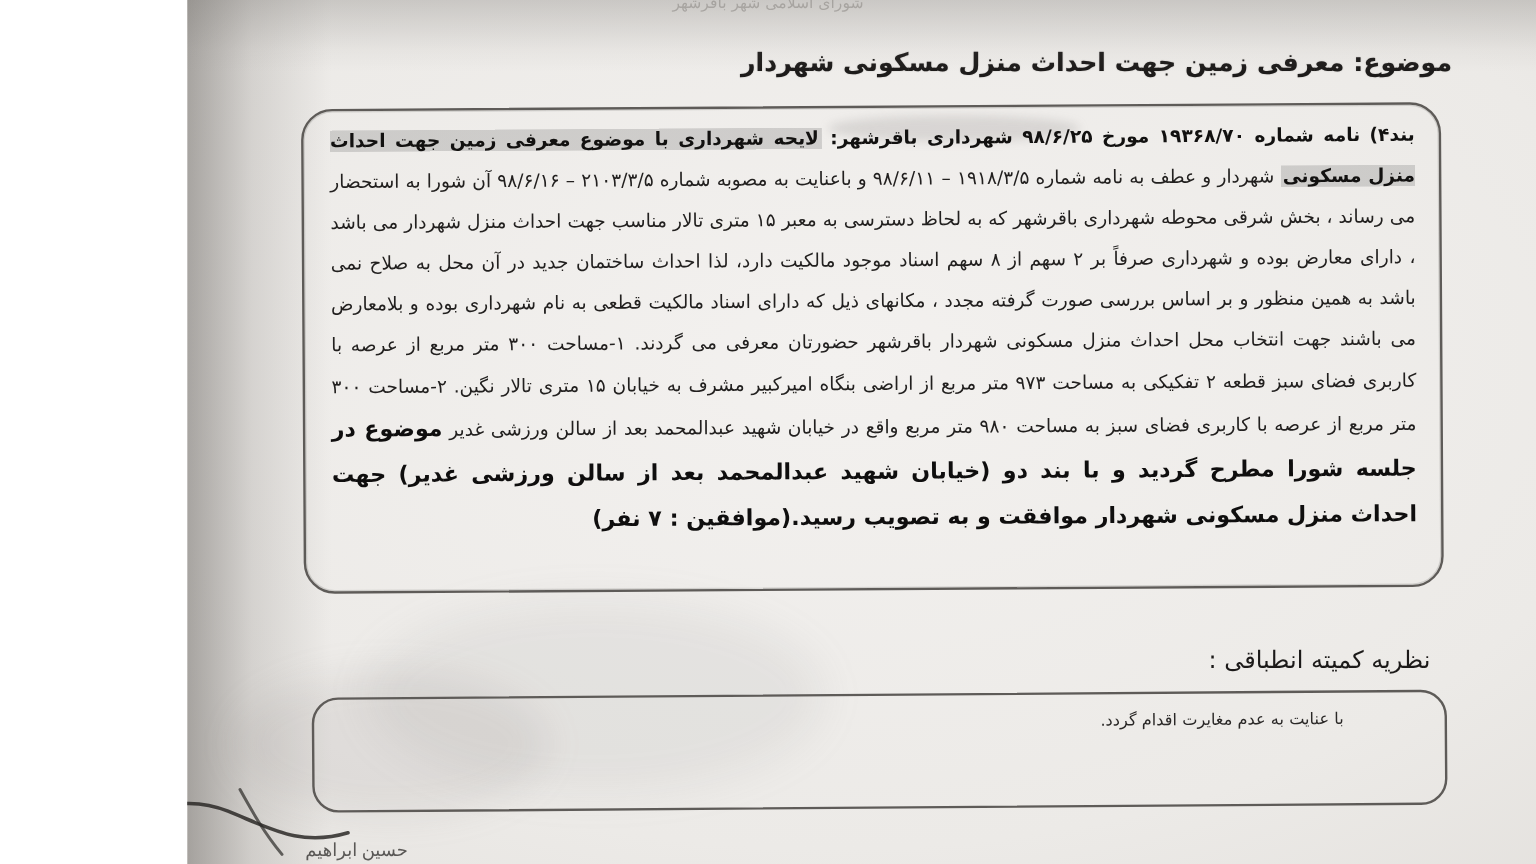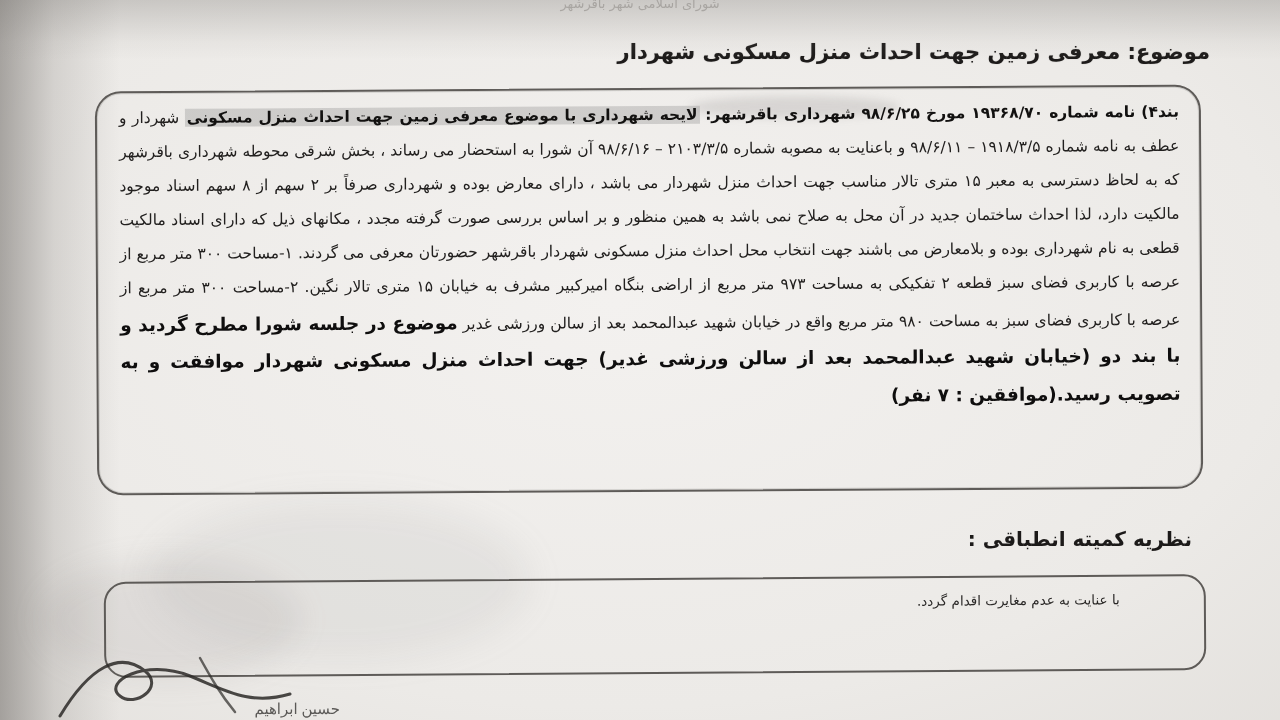--- a/index.html
+++ b/index.html
@@ -10,21 +10,21 @@
   body {
     width: 1280px;
     height: 720px;
     overflow: hidden;
     font-family: "DejaVu Sans", sans-serif;
   }
 
   
   #page {
     position: relative;
-    width: 1280px;
+    width: 1124px;
     height: 720px;
     background:
       radial-gradient(ellipse 1500px 900px at 48% 42%, #f3f1ef 0%, #eceae7 45%, #dedbd7 78%, #cfccc8 100%);
     overflow: hidden;
   }
 
   
   #page::before {
     content: "";
     position: absolute;
@@ -111,24 +111,24 @@
   .big-bold {
     font-weight: bold;
     font-size: 18.5px;
     color: #0f0e0e;
     line-height: 2.05;
   }
 
   
   .committee-label {
     position: absolute;
-    top: 527px;
+    top: 538px;
     right: 88px;
     font-size: 20px;
-    font-weight: bold;
+    font-weight: normal;
     color: #1c1a19;
     white-space: nowrap;
     margin-left: 24px;
   }
 
   
   .note-box {
     position: absolute;
     top: 578px;
     right: 74px;

